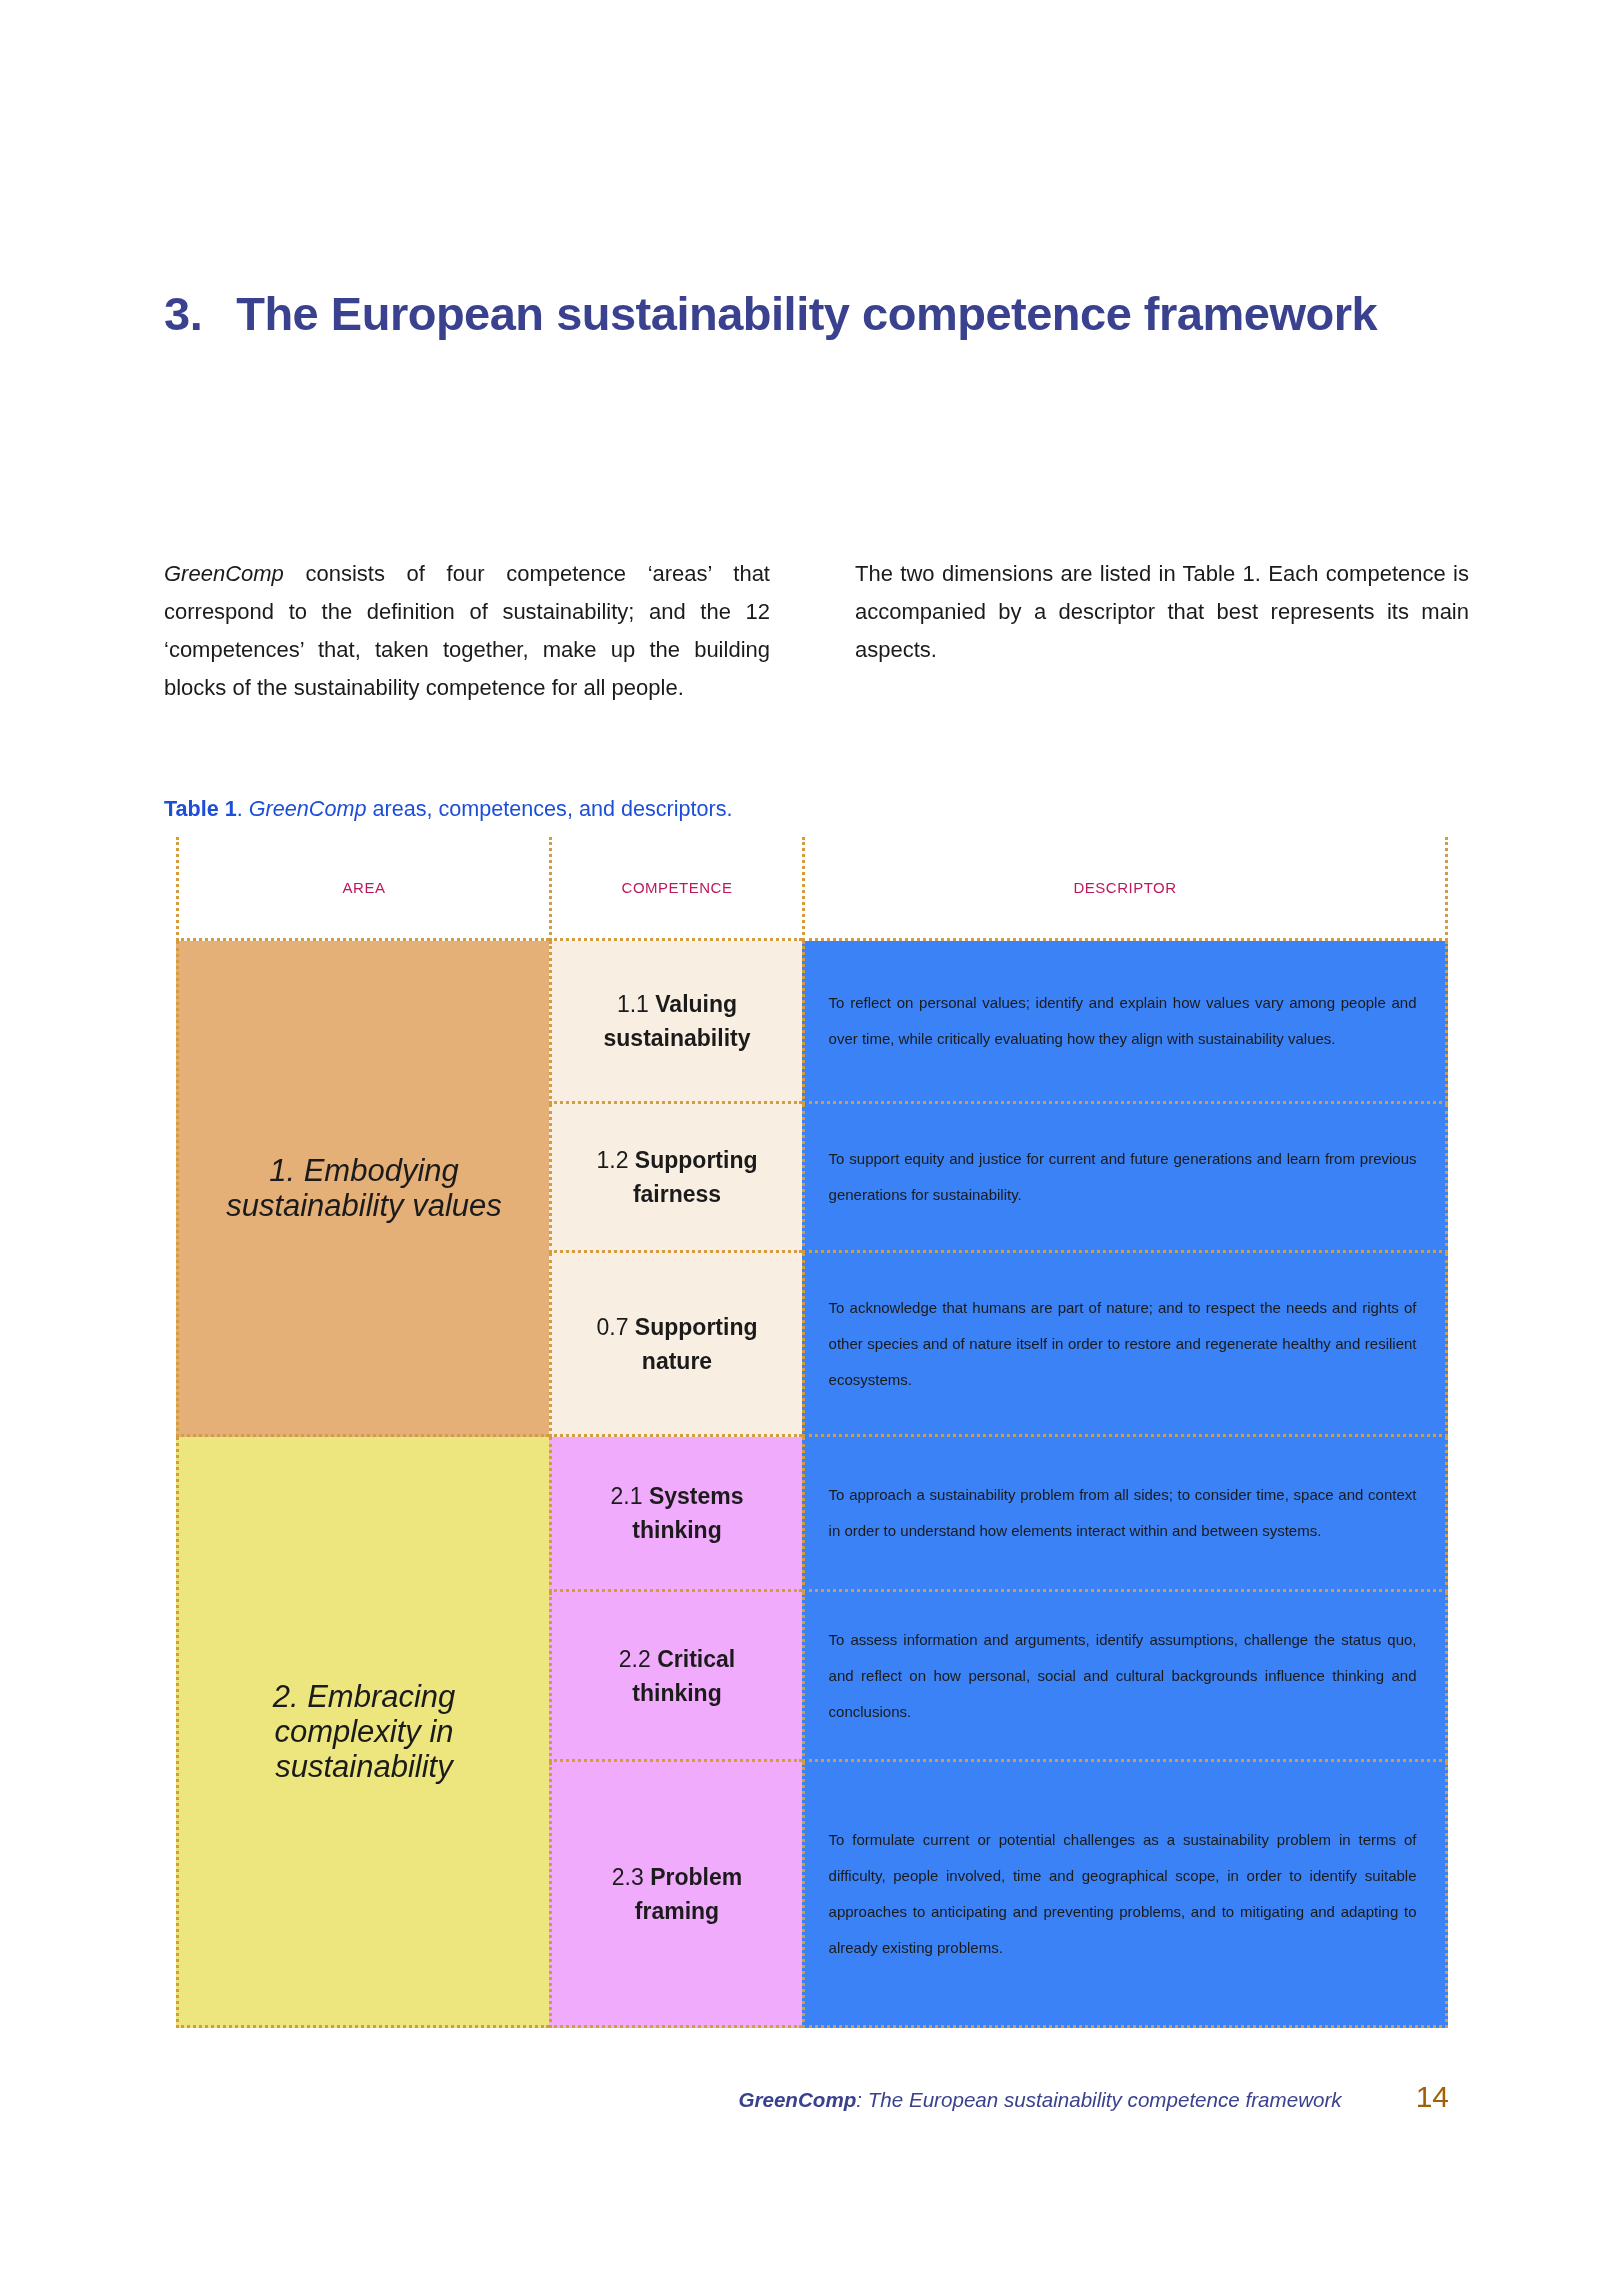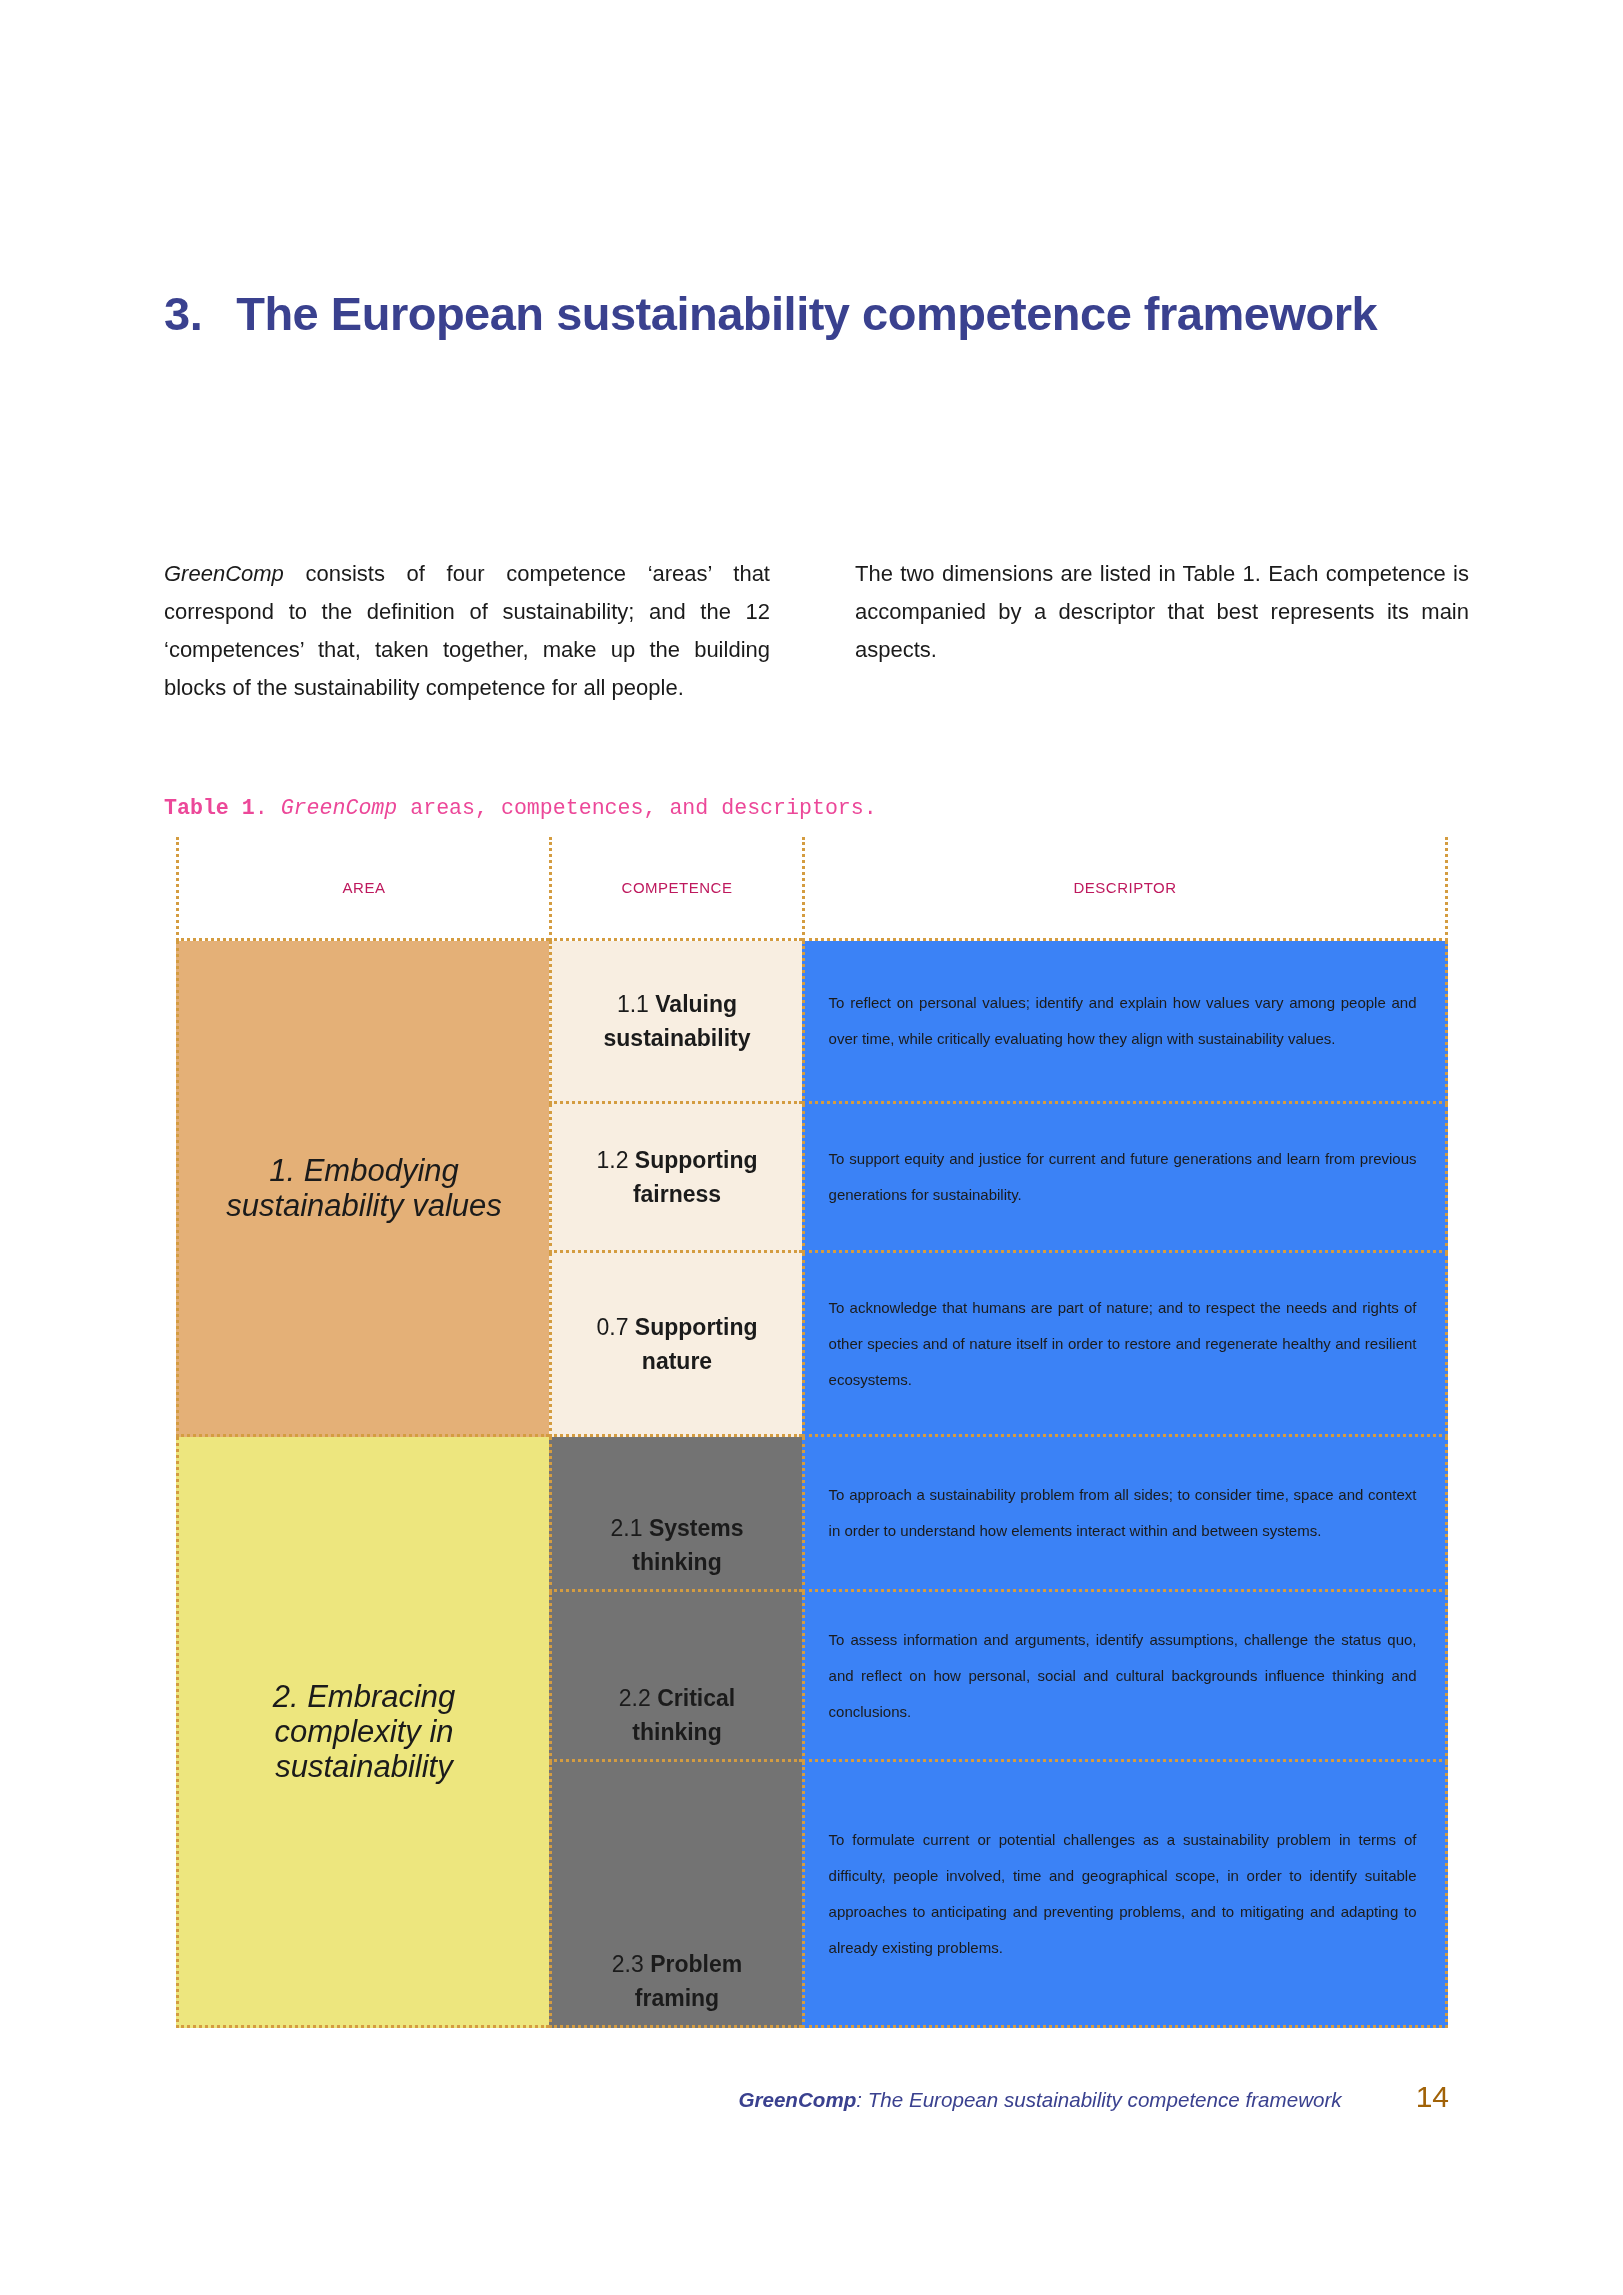--- a/index.html
+++ b/index.html
@@ -42,22 +42,21 @@
   .intro-left  { left: 164px;  width: 606px; hyphens: auto; }
   .intro-right { left: 855px; width: 614px; }
   .it { font-style: italic; }
 
   
   .caption {
     position: absolute;
     left: 164px;
     top: 774px;
     font-size: 21.6px;
-    color: #ec4899;
-    font-family: Liberation Mono, monospace;
+    color: #1d4ed8;
   }
   .caption b { font-weight: bold; }
 
   
   .gc-table {
     position: absolute;
     left: 176px;
     top: 837px;
     display: grid;
     grid-template-columns: 373px 253px 646px;
@@ -91,21 +90,21 @@
   .area-1 { grid-column: 1; grid-row: 2 / span 3; background: #E4B077; }
   .area-2 { grid-column: 1; grid-row: 5 / span 3; background: #EDE67E; }
 
   .comp-cell {
     font-size: 23px;
     line-height: 34px;
     text-align: center;
     padding: 9.8px 20.6px;
   }
   .comp-a1 { background: #F8EEE1; }
-  .comp-a2 { background: #737373; align-items: flex-end; }
+  .comp-a2 { background: #f0abfc; }
   .comp-cell b { font-weight: bold; }
 
   .desc-cell {
     background: #3b82f6;
     font-size: 15px;
     line-height: 36px;
     text-align: justify;
     padding: 14.7px 28.5px 14.7px 23.6px;
     display: flex;
     align-items: center;

